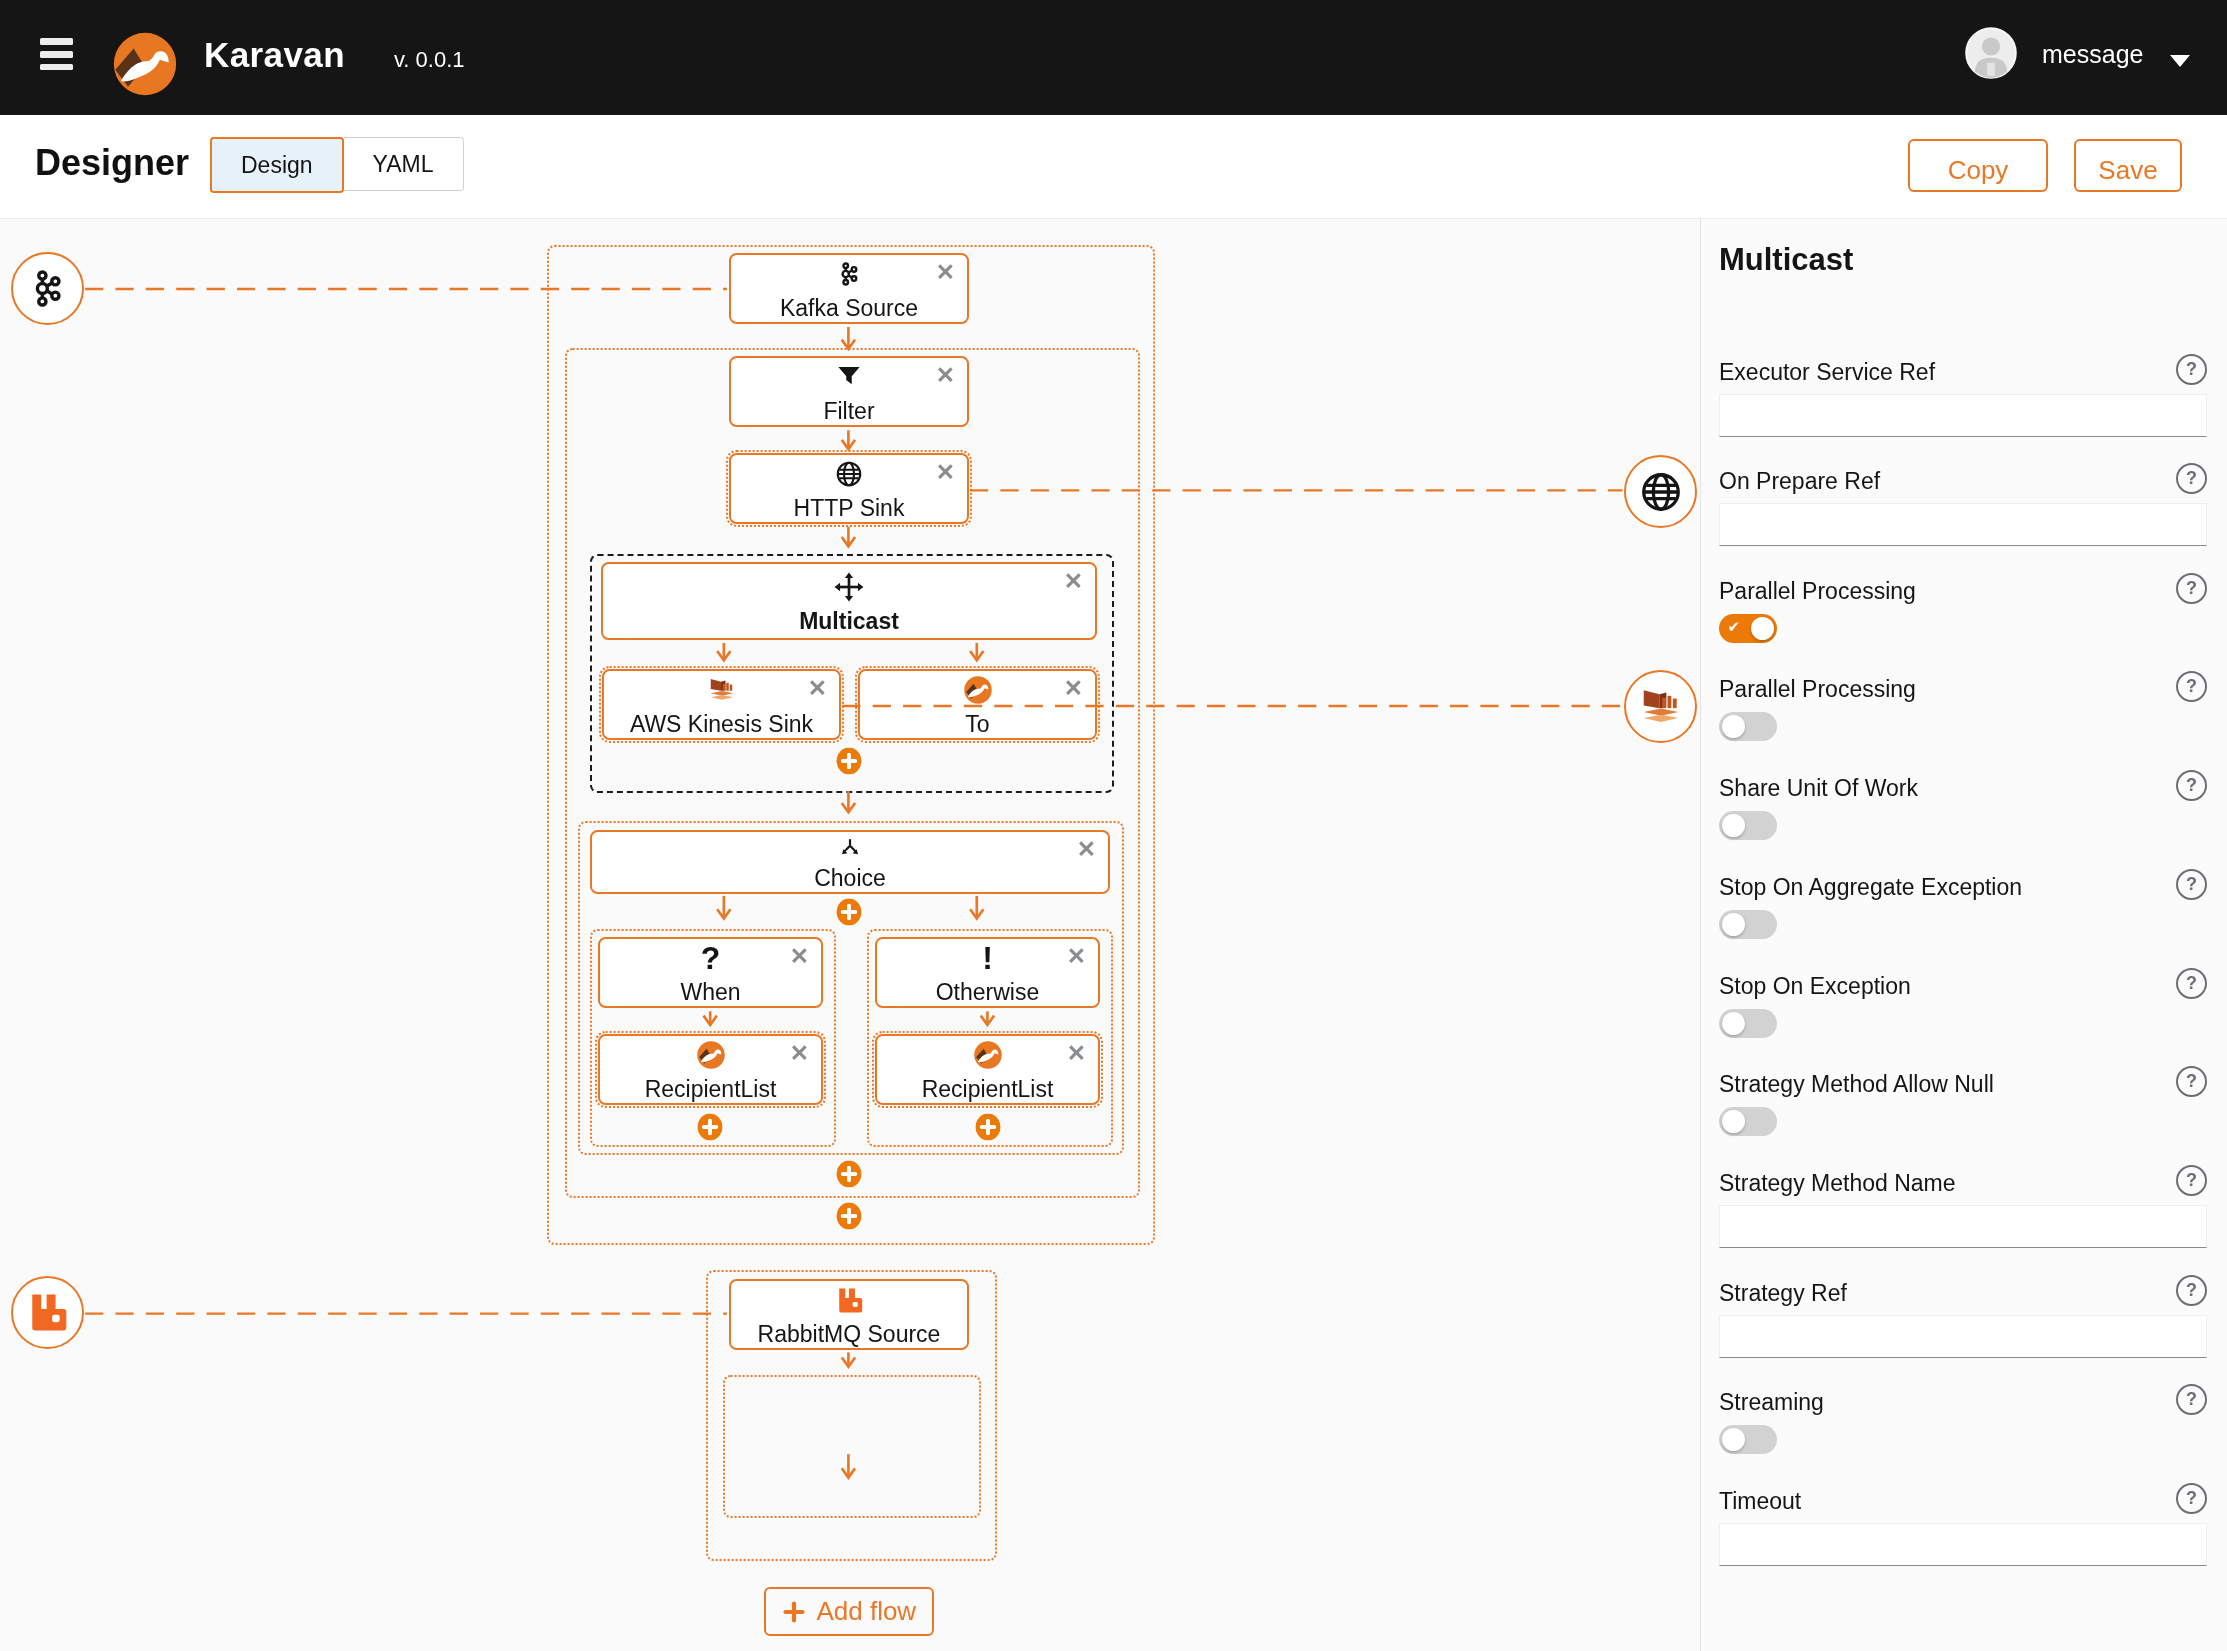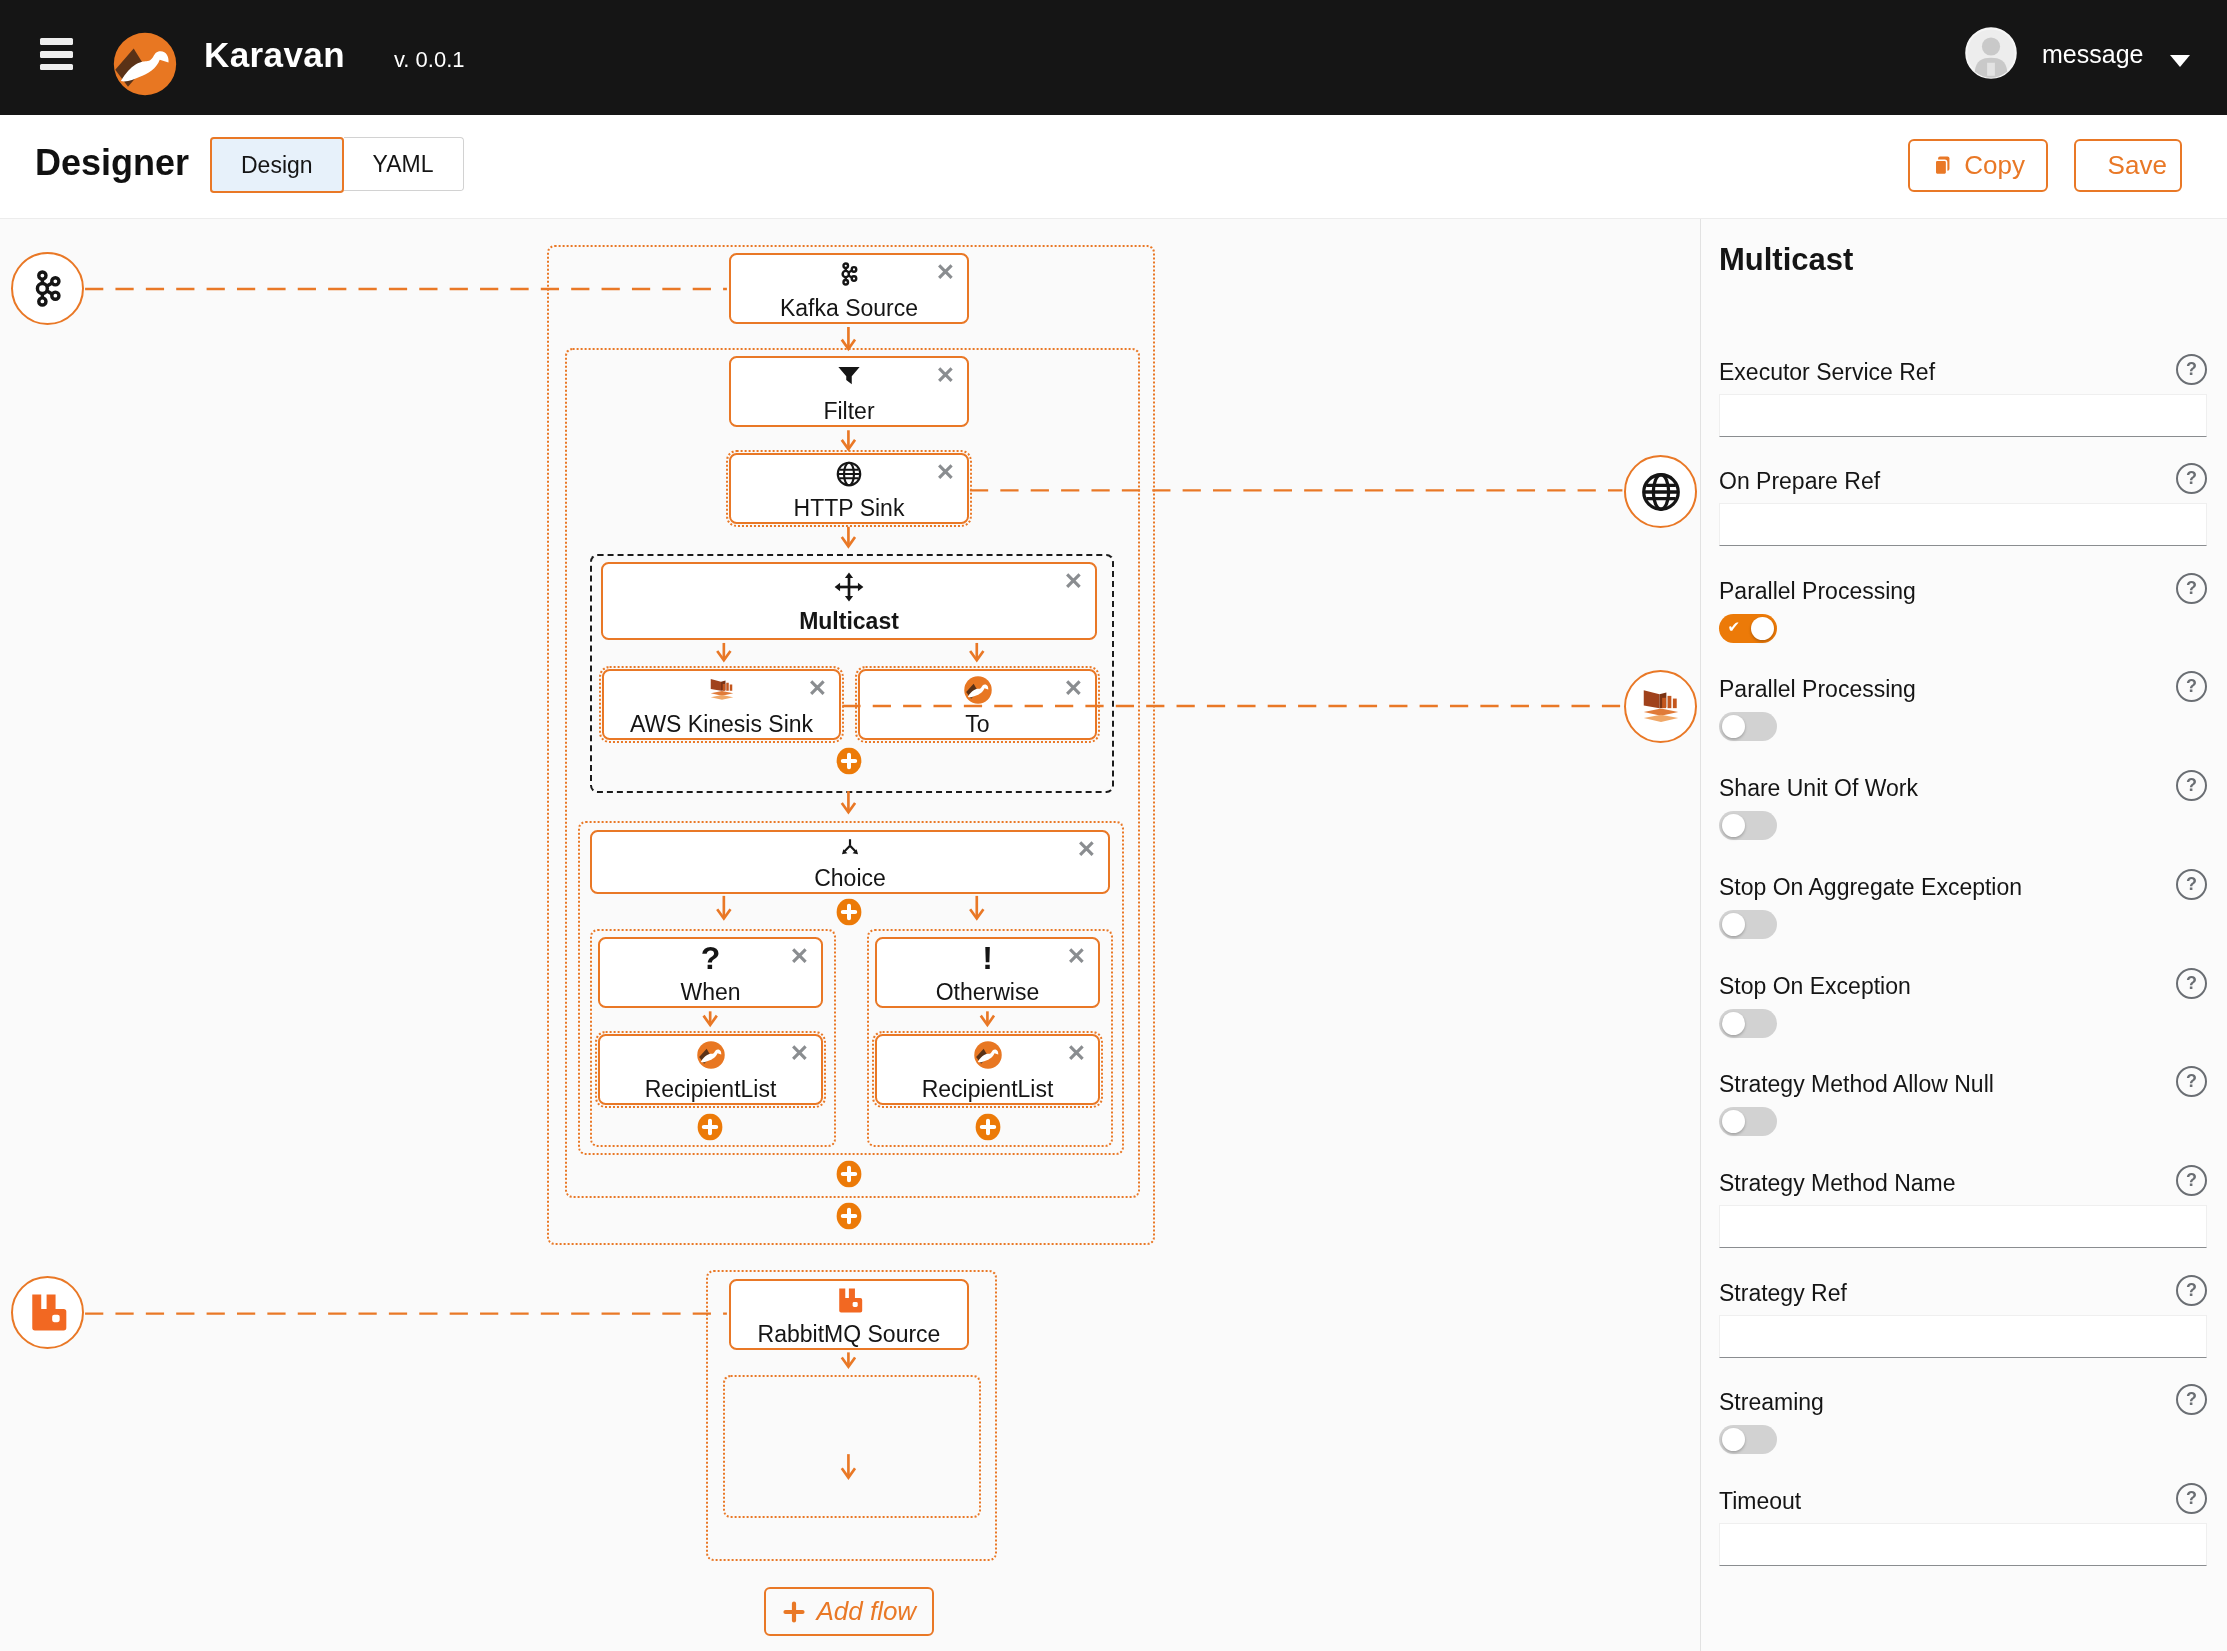--- a/index.html
+++ b/index.html
@@ -18,42 +18,42 @@
   .caret{position:absolute;left:2170px;top:55px;width:0;height:0;border-left:10.6px solid transparent;border-right:10.6px solid transparent;border-top:12px solid #fff;}
 
   
   .header{position:absolute;left:0;top:115px;width:2227px;height:103px;background:#fff;border-bottom:1.5px solid #ececec;z-index:19;}
   .pagetitle{position:absolute;left:35px;top:27px;font-size:36px;font-weight:bold;color:#111;}
   .tabs{position:absolute;left:210px;top:22px;display:flex;}
   .tab{height:52px;padding:0 29px;display:flex;align-items:center;font-size:23px;color:#151515;background:#fff;border:1.5px solid #d2d2d2;cursor:pointer;}
   .tab.active{background:#e7f1fa;border:2.3px solid #e97826;border-radius:3.8px;}
   .tab.plain{border-left:none;border-radius:0 3.8px 3.8px 0;}
   .hbtn{position:absolute;top:23.6px;height:53px;display:flex;align-items:center;gap:10.6px;background:#fff;
-    border:2.3px solid #e97826;border-radius:6px;color:#e97826;font-size:26px;padding:16px 21px;cursor:pointer;}
+    border:2.3px solid #e97826;border-radius:6px;color:#e97826;font-size:26px;padding:4px 21px;cursor:pointer;flex-direction:column;}
   .hbtn svg{width:27px;height:27px;}
   .btn-copy{left:1908px;width:140px;box-sizing:border-box;}
   .btn-save{left:2074px;width:108px;box-sizing:border-box;}
 
   
   .canvas{position:absolute;left:0;top:219px;width:1700px;height:1433px;background:#fafafa;}
   .group{position:absolute;border:2.3px dotted #e97826;border-radius:7.6px;z-index:2;}
   .group.black{border:2.3px dashed #1b1b1b;z-index:3;}
   .node{position:absolute;background:#fff;border:2.3px solid #e97826;border-radius:7.6px;z-index:5;
     display:flex;flex-direction:column;align-items:center;justify-content:center;gap:5.3px;box-sizing:border-box;}
   .node.dotted{outline:2.3px dotted #e97826;outline-offset:1.5px;}
   .node .nicon{height:35px;display:flex;align-items:center;justify-content:center;}
   .node .nlabel{font-size:23px;color:#151515;line-height:1;}
   .node.bold .nlabel{font-weight:bold;}
   .node .close{position:absolute;top:6px;right:12px;color:#8a8d90;font-size:23px;font-weight:bold;line-height:1;cursor:pointer;}
   .glyphicon{font-size:32px;font-weight:bold;color:#151515;line-height:1;}
   .plusbtn{position:absolute;width:27px;height:27px;transform:translate(-50%,-50%);z-index:8;cursor:pointer;}
   .endpoint{position:absolute;width:73px;height:73px;background:#fff;border:2.3px solid #e97826;border-radius:50%;
     display:flex;align-items:center;justify-content:center;z-index:9;box-sizing:border-box;}
   .addflow{position:absolute;left:764px;top:1587px;width:170px;height:49px;border:2.3px solid #e97826;border-radius:6px;
-    display:flex;align-items:center;justify-content:center;gap:10.6px;color:#e97826;font-size:26px;background:transparent;cursor:pointer;box-sizing:border-box;z-index:5;font-style:italic;}
+    display:flex;align-items:center;justify-content:center;gap:10.6px;color:#e97826;font-size:26px;background:transparent;cursor:pointer;box-sizing:border-box;z-index:5;}
   #wires{position:absolute;left:0;top:0;width:2227px;height:1652px;z-index:7;pointer-events:none;}
 
   
   .panel{position:absolute;left:1700px;top:219px;width:527px;height:1433px;background:#fbfbfb;border-left:1.5px solid #e2e2e2;z-index:10;box-sizing:border-box;}
   .panel-inner{position:absolute;left:18px;right:20px;top:0;bottom:0;}
   .ptitle{position:absolute;top:23px;left:0;font-size:31px;font-weight:bold;color:#151515;}
   .pdesc{position:absolute;top:73px;left:0;right:0;font-size:23.6px;line-height:1.42;color:#151515;}
   .prow{position:absolute;left:0;right:0;}
   .plabel{font-size:23px;font-weight:normal;color:#151515;}
   .help{position:absolute;right:0;top:-4.6px;width:27px;height:27px;border:2.3px solid #6a6e73;border-radius:50%;

